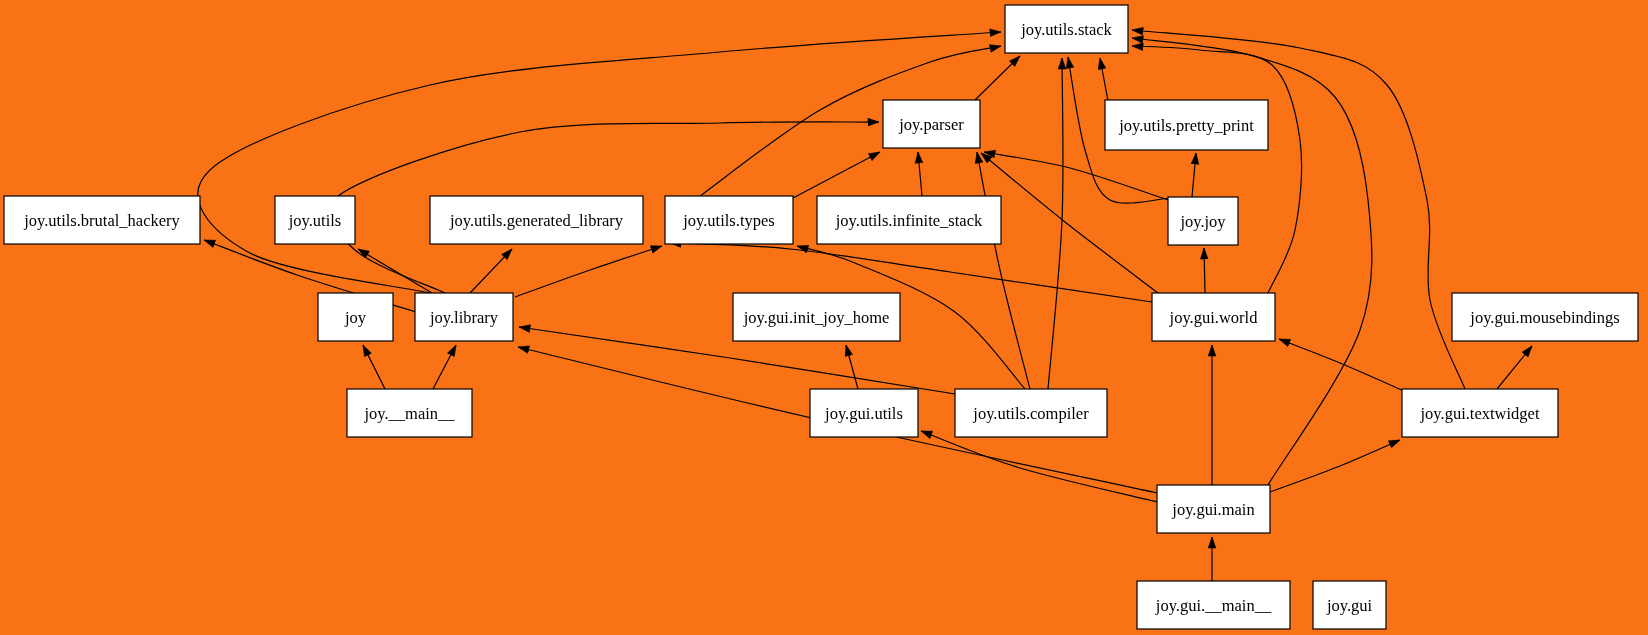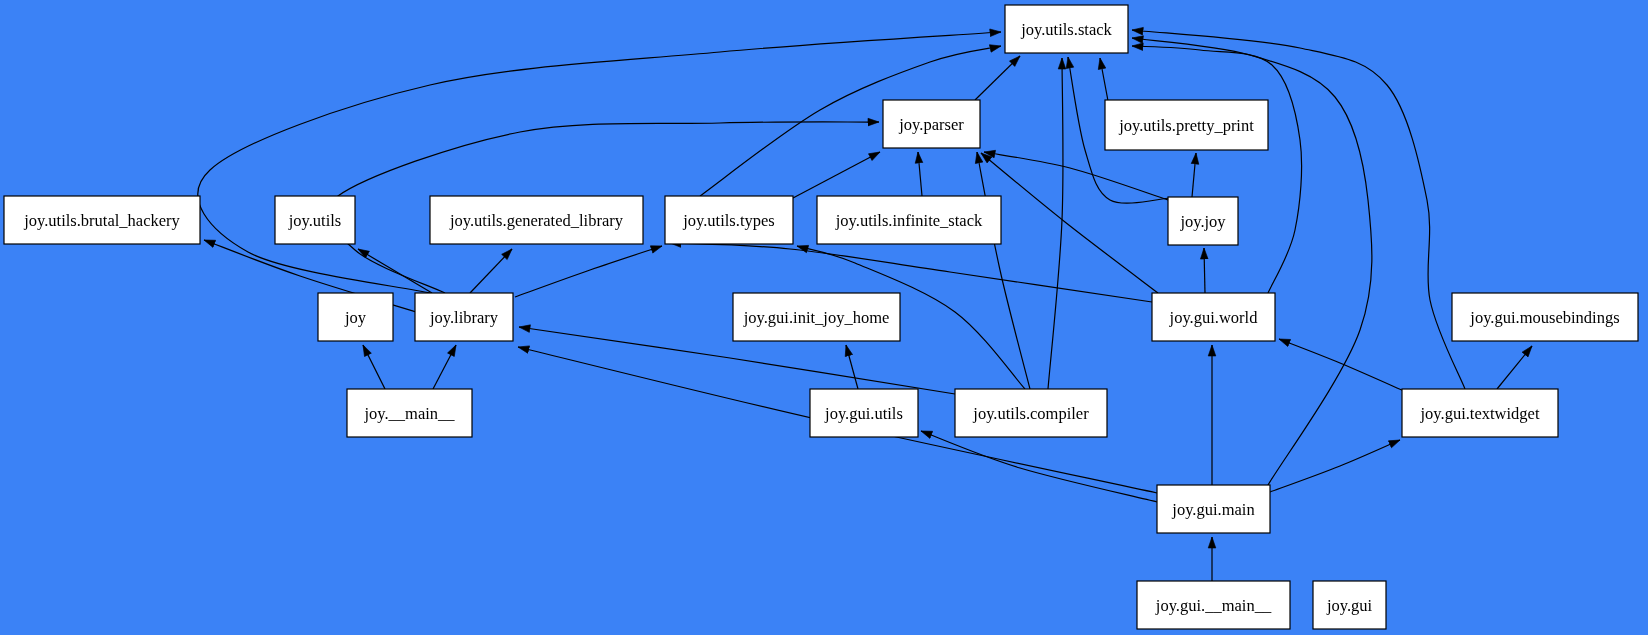--- a/index.html
+++ b/index.html
@@ -4,21 +4,21 @@
 <style>
   html, body {
     margin: 0;
     padding: 0;
     background: #ffffff;
   }
   #stage {
     position: relative;
     width: 1648px;
     height: 635px;
-    background: #3b82f6;
+    background: #f97316;
     overflow: hidden;
   }
   svg text {
     font-family: "Liberation Serif", "DejaVu Serif", serif;
     font-size: 16.5px;
     fill: #000000;
   }
   .node-rect {
     fill: #ffffff;
     stroke: #000000;

